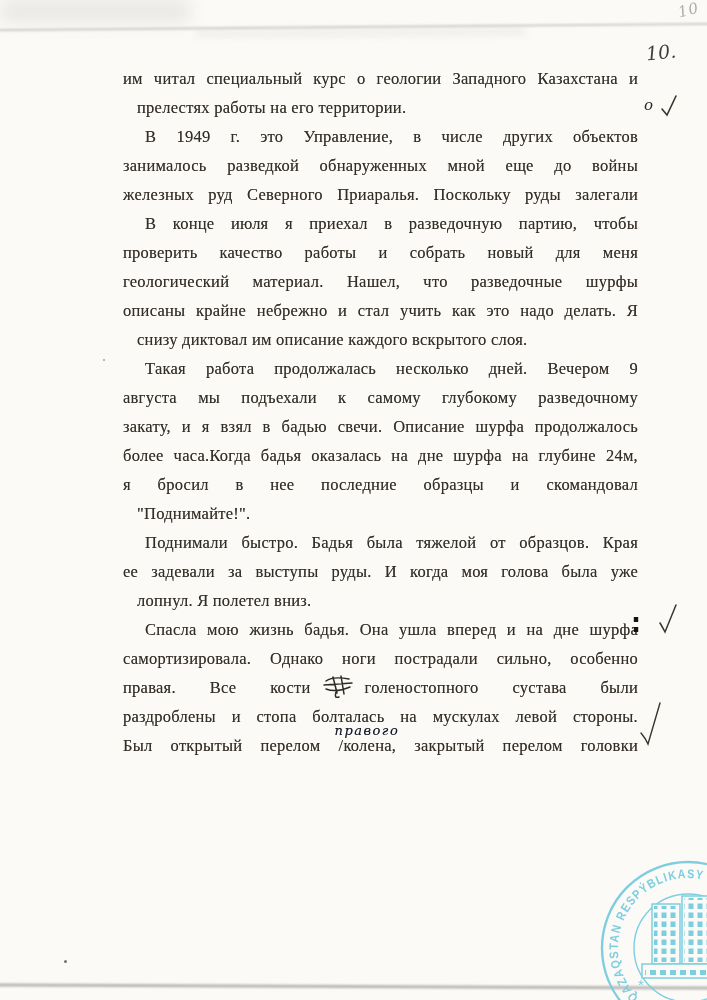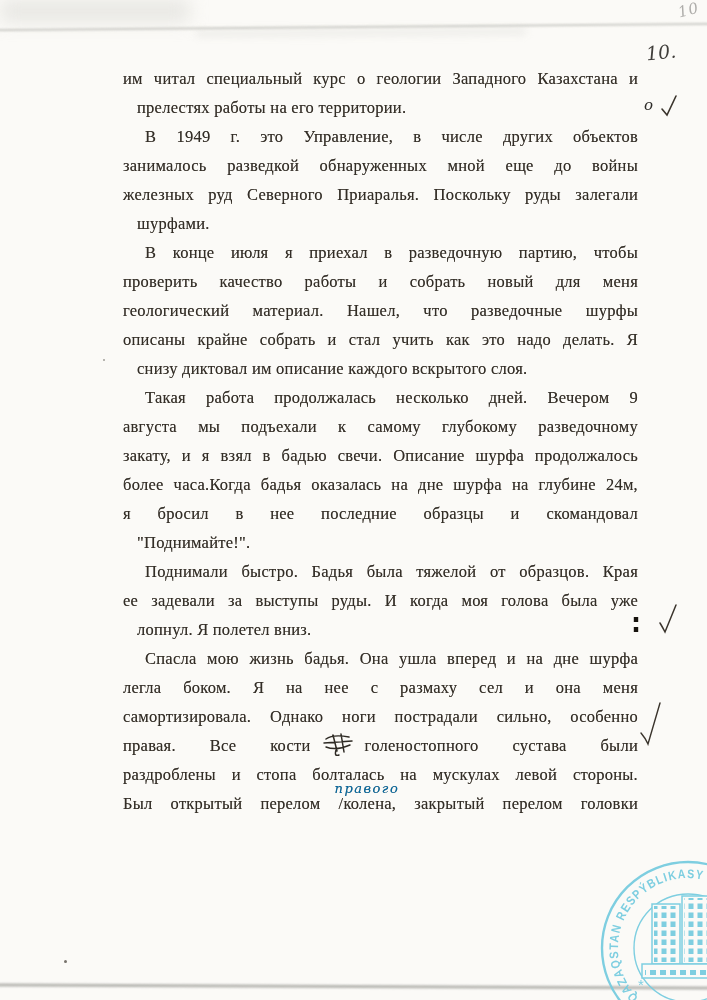--- a/index.html
+++ b/index.html
@@ -31,21 +31,21 @@
   .hw-colon{
     position:absolute;left:631px;top:609px;font-size:25px;font-weight:900;
     color:#16120d;font-family:"DejaVu Sans",sans-serif;transform:scaleY(1.05);
   }
   .check{position:absolute;}
   .check svg{display:block;}
   .hw-sup{position:relative;top:-9px;font-size:13px;font-style:italic;color:#2b2926;margin:0 -1px;font-family:"DejaVu Serif",serif;}
   .caret-word{position:relative;display:inline-block;}
   .hw-above{
     position:absolute;left:-4px;top:-15px;font-style:italic;font-size:13px;
-    letter-spacing:1.5px;color:#0369a1;white-space:nowrap;font-family:"DejaVu Serif",serif;
+    letter-spacing:1.5px;color:#0f172a;white-space:nowrap;font-family:"DejaVu Serif",serif;
   }
   .scribble-svg{margin:0 10px;vertical-align:-5px;}
   
   .stamp{position:absolute;left:588px;top:848px;opacity:.92;}
   
   .edge-top{
     position:absolute;left:-6px;top:26px;width:720px;height:2px;background:#bdbdb8;
     transform:rotate(-.5deg);filter:blur(1.2px);opacity:.75;
   }
   .smudge-top{
@@ -78,37 +78,35 @@
 
   <div class="pencil-num">10</div>
   <div class="ink-num">10.</div>
 
   <div class="text-block">
       <div class="line"><span>им читал специальный курс о геологии Западного Казахстана и</span></div>
       <div class="line last"><span>прелестях работы на его территории.</span></div>
       <div class="line indent"><span>В 1949 г. это Управление, в числе других объектов</span></div>
       <div class="line"><span>занималось разведкой обнаруженных мной еще до войны</span></div>
       <div class="line"><span>железных руд Северного Приаралья. Поскольку руды залегали</span></div>
-      <div class="line last"><span>шурфами.</span></div>
       <div class="line indent"><span>В конце июля я приехал в разведочную партию, чтобы</span></div>
       <div class="line"><span>проверить качество работы и собрать новый для меня</span></div>
       <div class="line"><span>геологический материал. Нашел, что разведочные шурфы</span></div>
-      <div class="line"><span>описаны крайне собрать и стал учить как это надо делать. Я</span></div>
+      <div class="line"><span>описаны крайне небрежно и стал учить как это надо делать. Я</span></div>
       <div class="line last"><span>снизу диктовал им описание каждого вскрытого слоя.</span></div>
       <div class="line indent"><span>Такая работа продолжалась несколько дней. Вечером 9</span></div>
       <div class="line"><span>августа мы подъехали к самому глубокому разведочному</span></div>
       <div class="line"><span>закату, и я взял в бадью свечи. Описание шурфа продолжалось</span></div>
       <div class="line"><span>более часа.Когда бадья оказалась на дне шурфа на глубине 24м,</span></div>
       <div class="line"><span>я бросил в нее последние образцы и скомандовал</span></div>
       <div class="line last"><span>"Поднимайте!".</span></div>
       <div class="line indent"><span>Поднимали быстро. Бадья была тяжелой от образцов. Края</span></div>
       <div class="line"><span>ее задевали за выступы руды. И когда моя голова была уже</span></div>
       <div class="line last"><span>лопнул. Я полетел вниз.</span></div>
       <div class="line indent"><span>Спасла мою жизнь бадья. Она ушла вперед и на дне шурфа</span></div>
-      <div class="line"><span>легла боком. Я на нее с размаху сел и она меня</span></div>
       <div class="line"><span>самортизировала. Однако  ноги пострадали сильно, особенно</span></div>
       <div class="line"><span>правая. Все кости</span><span><svg class="scribble-svg" width="34" height="24" viewBox="0 0 34 24">
             <path d="M5 7 Q12 2 28 5 M3 11 L31 9 M5 15 Q15 19 29 13 M12 3 L16 19 M20 2 L23 20 M15 18 Q13 25 18 23" stroke="#2e2a24" stroke-width="1.5" fill="none" stroke-linecap="round"></path>
           </svg></span><span>голеностопного сустава были</span></div>
       <div class="line"><span>раздроблены и стопа болталась на мускулах левой стороны.</span></div>
       <div class="line"><span>Был открытый перелом </span><span class="caret-word"><span class="hw-above">правого</span><span>/</span></span><span>колена, закрытый перелом головки</span></div>
     </div>
 
   <span class="hw margin-o">о</span>
   <span class="hw-colon">:</span>

